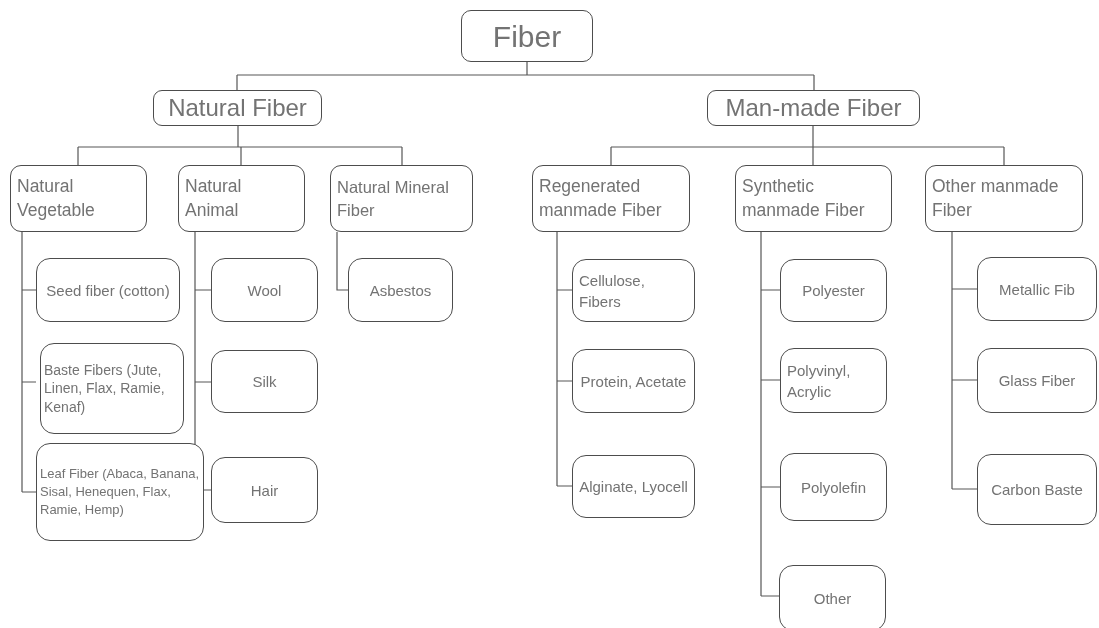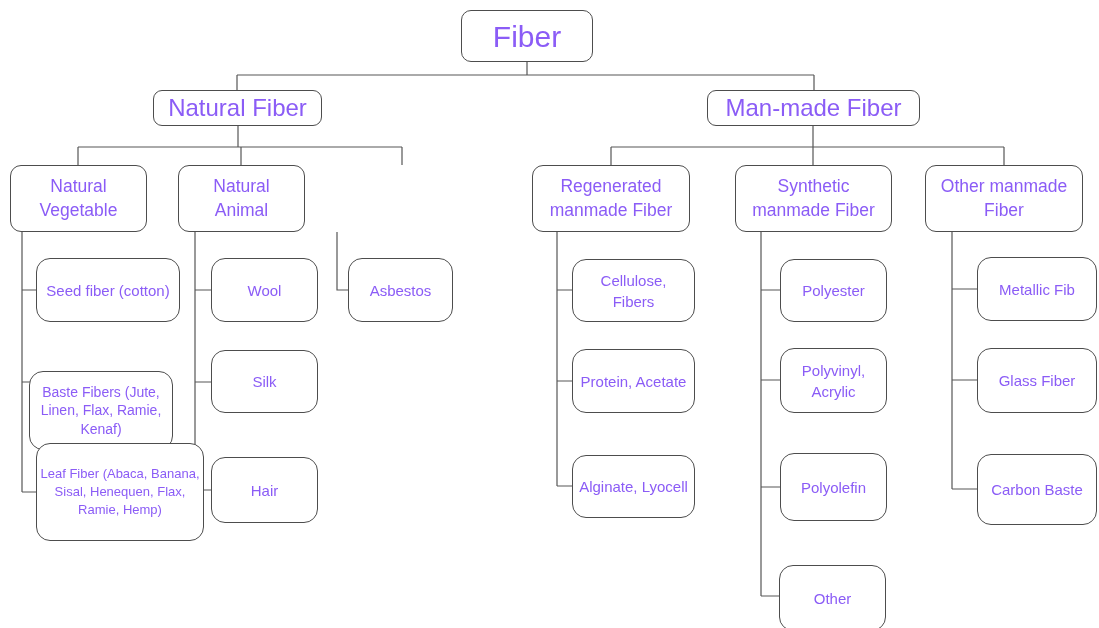--- a/index.html
+++ b/index.html
@@ -8,24 +8,23 @@
     width:1099px;height:628px;
     overflow:hidden;
     background:#ffffff;
     font-family:"Liberation Sans","DejaVu Sans",sans-serif;
   }
   #connectors{position:absolute;left:0;top:0;z-index:1;}
   #connectors path{stroke:#565656;stroke-width:1.2;fill:none;}
   .node{
     position:absolute;z-index:2;
     display:flex;align-items:center;justify-content:center;
-    text-align:center;
     background:#ffffff;
     border:1.3px solid #4d4d4d;
-    color:#8b5cf6;
+    color:#737373;
     box-sizing:border-box;
     line-height:1.3;
     padding:2px 6px;
   }
   .lvl1{font-size:30px;border-radius:10px;}
   .lvl2{font-size:24px;border-radius:9px;padding:0 4px;}
   .lvl3{font-size:17.5px;border-radius:11px;line-height:1.35;}
   .leaf{font-size:15px;border-radius:14px;line-height:1.4;}
   .leaf.small{font-size:14px;line-height:1.32;padding:2px 3px;}
   .leaf.xsmall{font-size:13px;line-height:1.4;padding:2px 3px;}
@@ -47,26 +46,27 @@
     <path d="M952 232 L952 489 M952 289 L977 289 M952 380 L977 380 M952 489 L977 489"></path>
   </svg>
 
   <div class="node lvl1" style="left:461px;top:10px;width:132px;height:52px;">Fiber</div>
 
   <div class="node lvl2" style="left:153px;top:90px;width:169px;height:36px;">Natural Fiber</div>
   <div class="node lvl2" style="left:707px;top:90px;width:213px;height:36px;">Man-made Fiber</div>
 
   <div class="node lvl3" style="left:10px;top:165px;width:137px;height:67px;">Natural Vegetable</div>
   <div class="node lvl3" style="left:178px;top:165px;width:127px;height:67px;">Natural Animal</div>
+  <div class="node lvl3" style="left:330px;top:165px;width:143px;height:67px;font-size:16.5px;">Natural Mineral Fiber</div>
   <div class="node lvl3" style="left:532px;top:165px;width:158px;height:67px;">Regenerated manmade Fiber</div>
   <div class="node lvl3" style="left:735px;top:165px;width:157px;height:67px;">Synthetic manmade Fiber</div>
   <div class="node lvl3" style="left:925px;top:165px;width:158px;height:67px;">Other manmade Fiber</div>
 
   <div class="node leaf" style="left:36px;top:258px;width:144px;height:64px;">Seed fiber (cotton)</div>
-  <div class="node leaf small" style="left:29px;top:343px;width:144px;height:79px;margin-top:28px;">Baste Fibers (Jute, Linen, Flax, Ramie, Kenaf)</div>
+  <div class="node leaf small" style="left:40px;top:343px;width:144px;height:91px;">Baste Fibers (Jute, Linen, Flax, Ramie, Kenaf)</div>
   <div class="node leaf xsmall" style="left:36px;top:443px;width:168px;height:98px;">Leaf Fiber (Abaca, Banana, Sisal, Henequen, Flax, Ramie, Hemp)</div>
 
   <div class="node leaf" style="left:211px;top:258px;width:107px;height:64px;">Wool</div>
   <div class="node leaf" style="left:211px;top:350px;width:107px;height:63px;">Silk</div>
   <div class="node leaf" style="left:211px;top:457px;width:107px;height:66px;">Hair</div>
 
   <div class="node leaf" style="left:348px;top:258px;width:105px;height:64px;">Asbestos</div>
 
   <div class="node leaf" style="left:572px;top:259px;width:123px;height:63px;">Cellulose, Fibers</div>
   <div class="node leaf" style="left:572px;top:349px;width:123px;height:64px;">Protein, Acetate</div>

